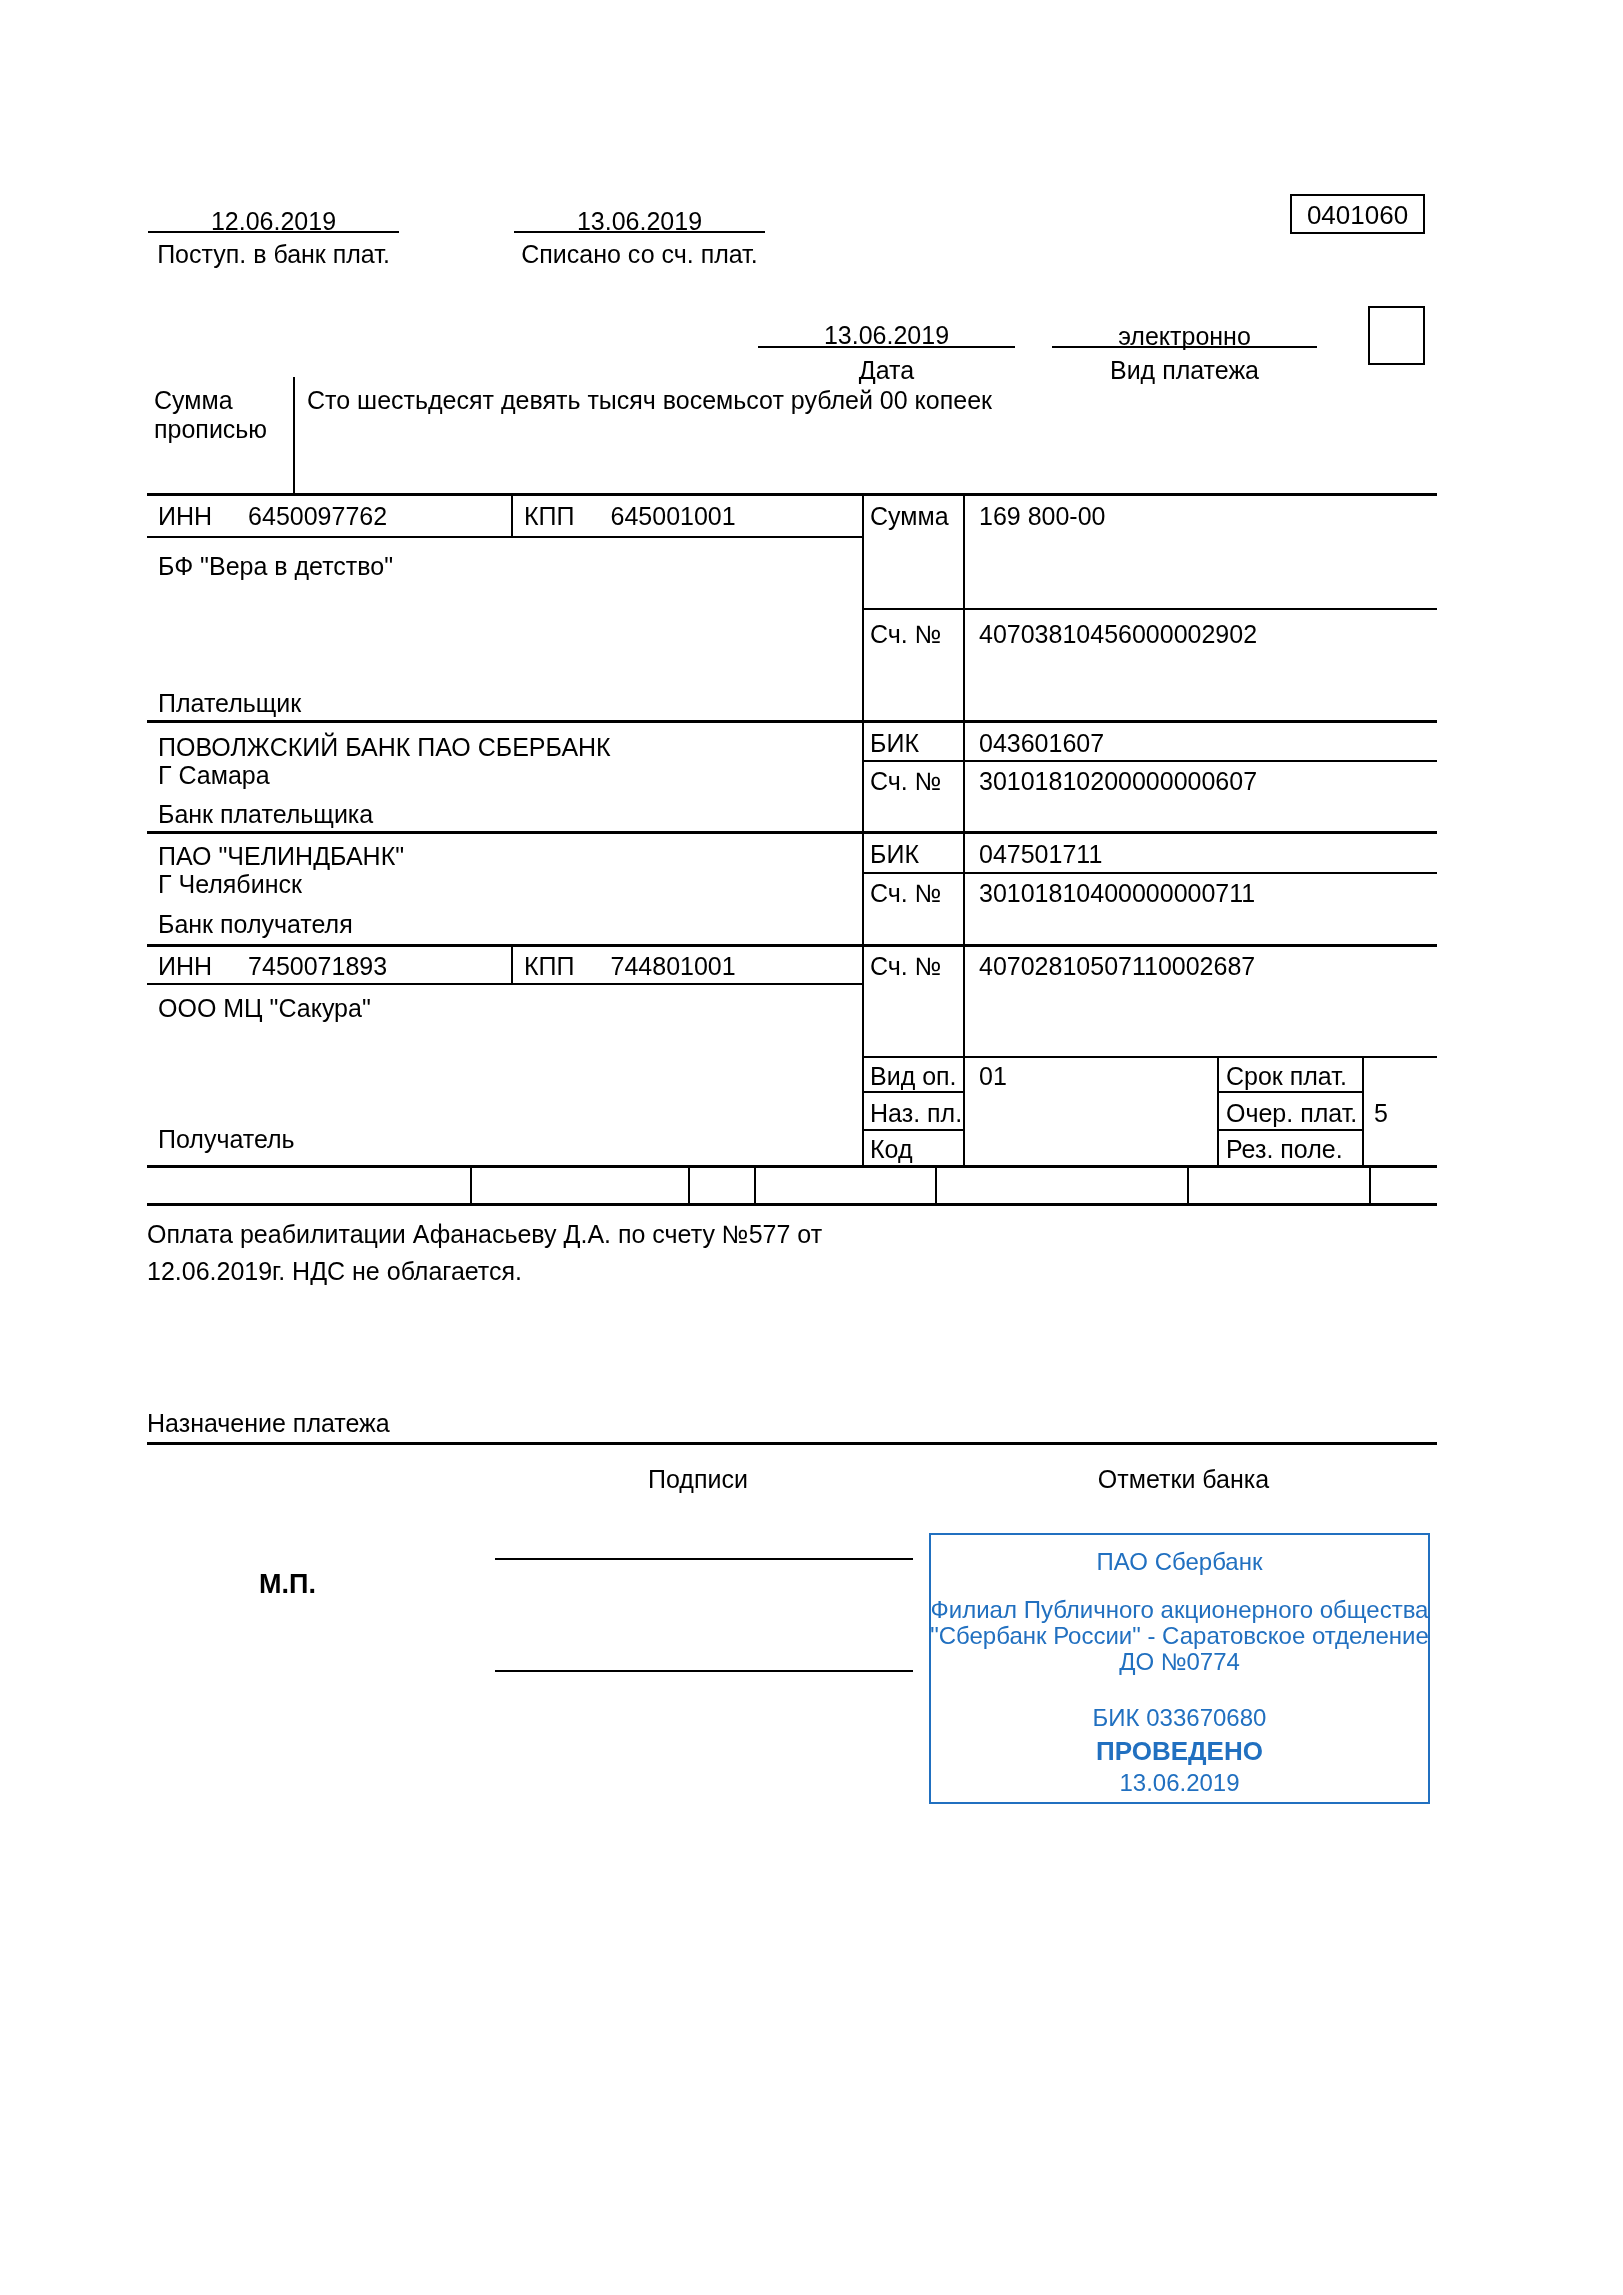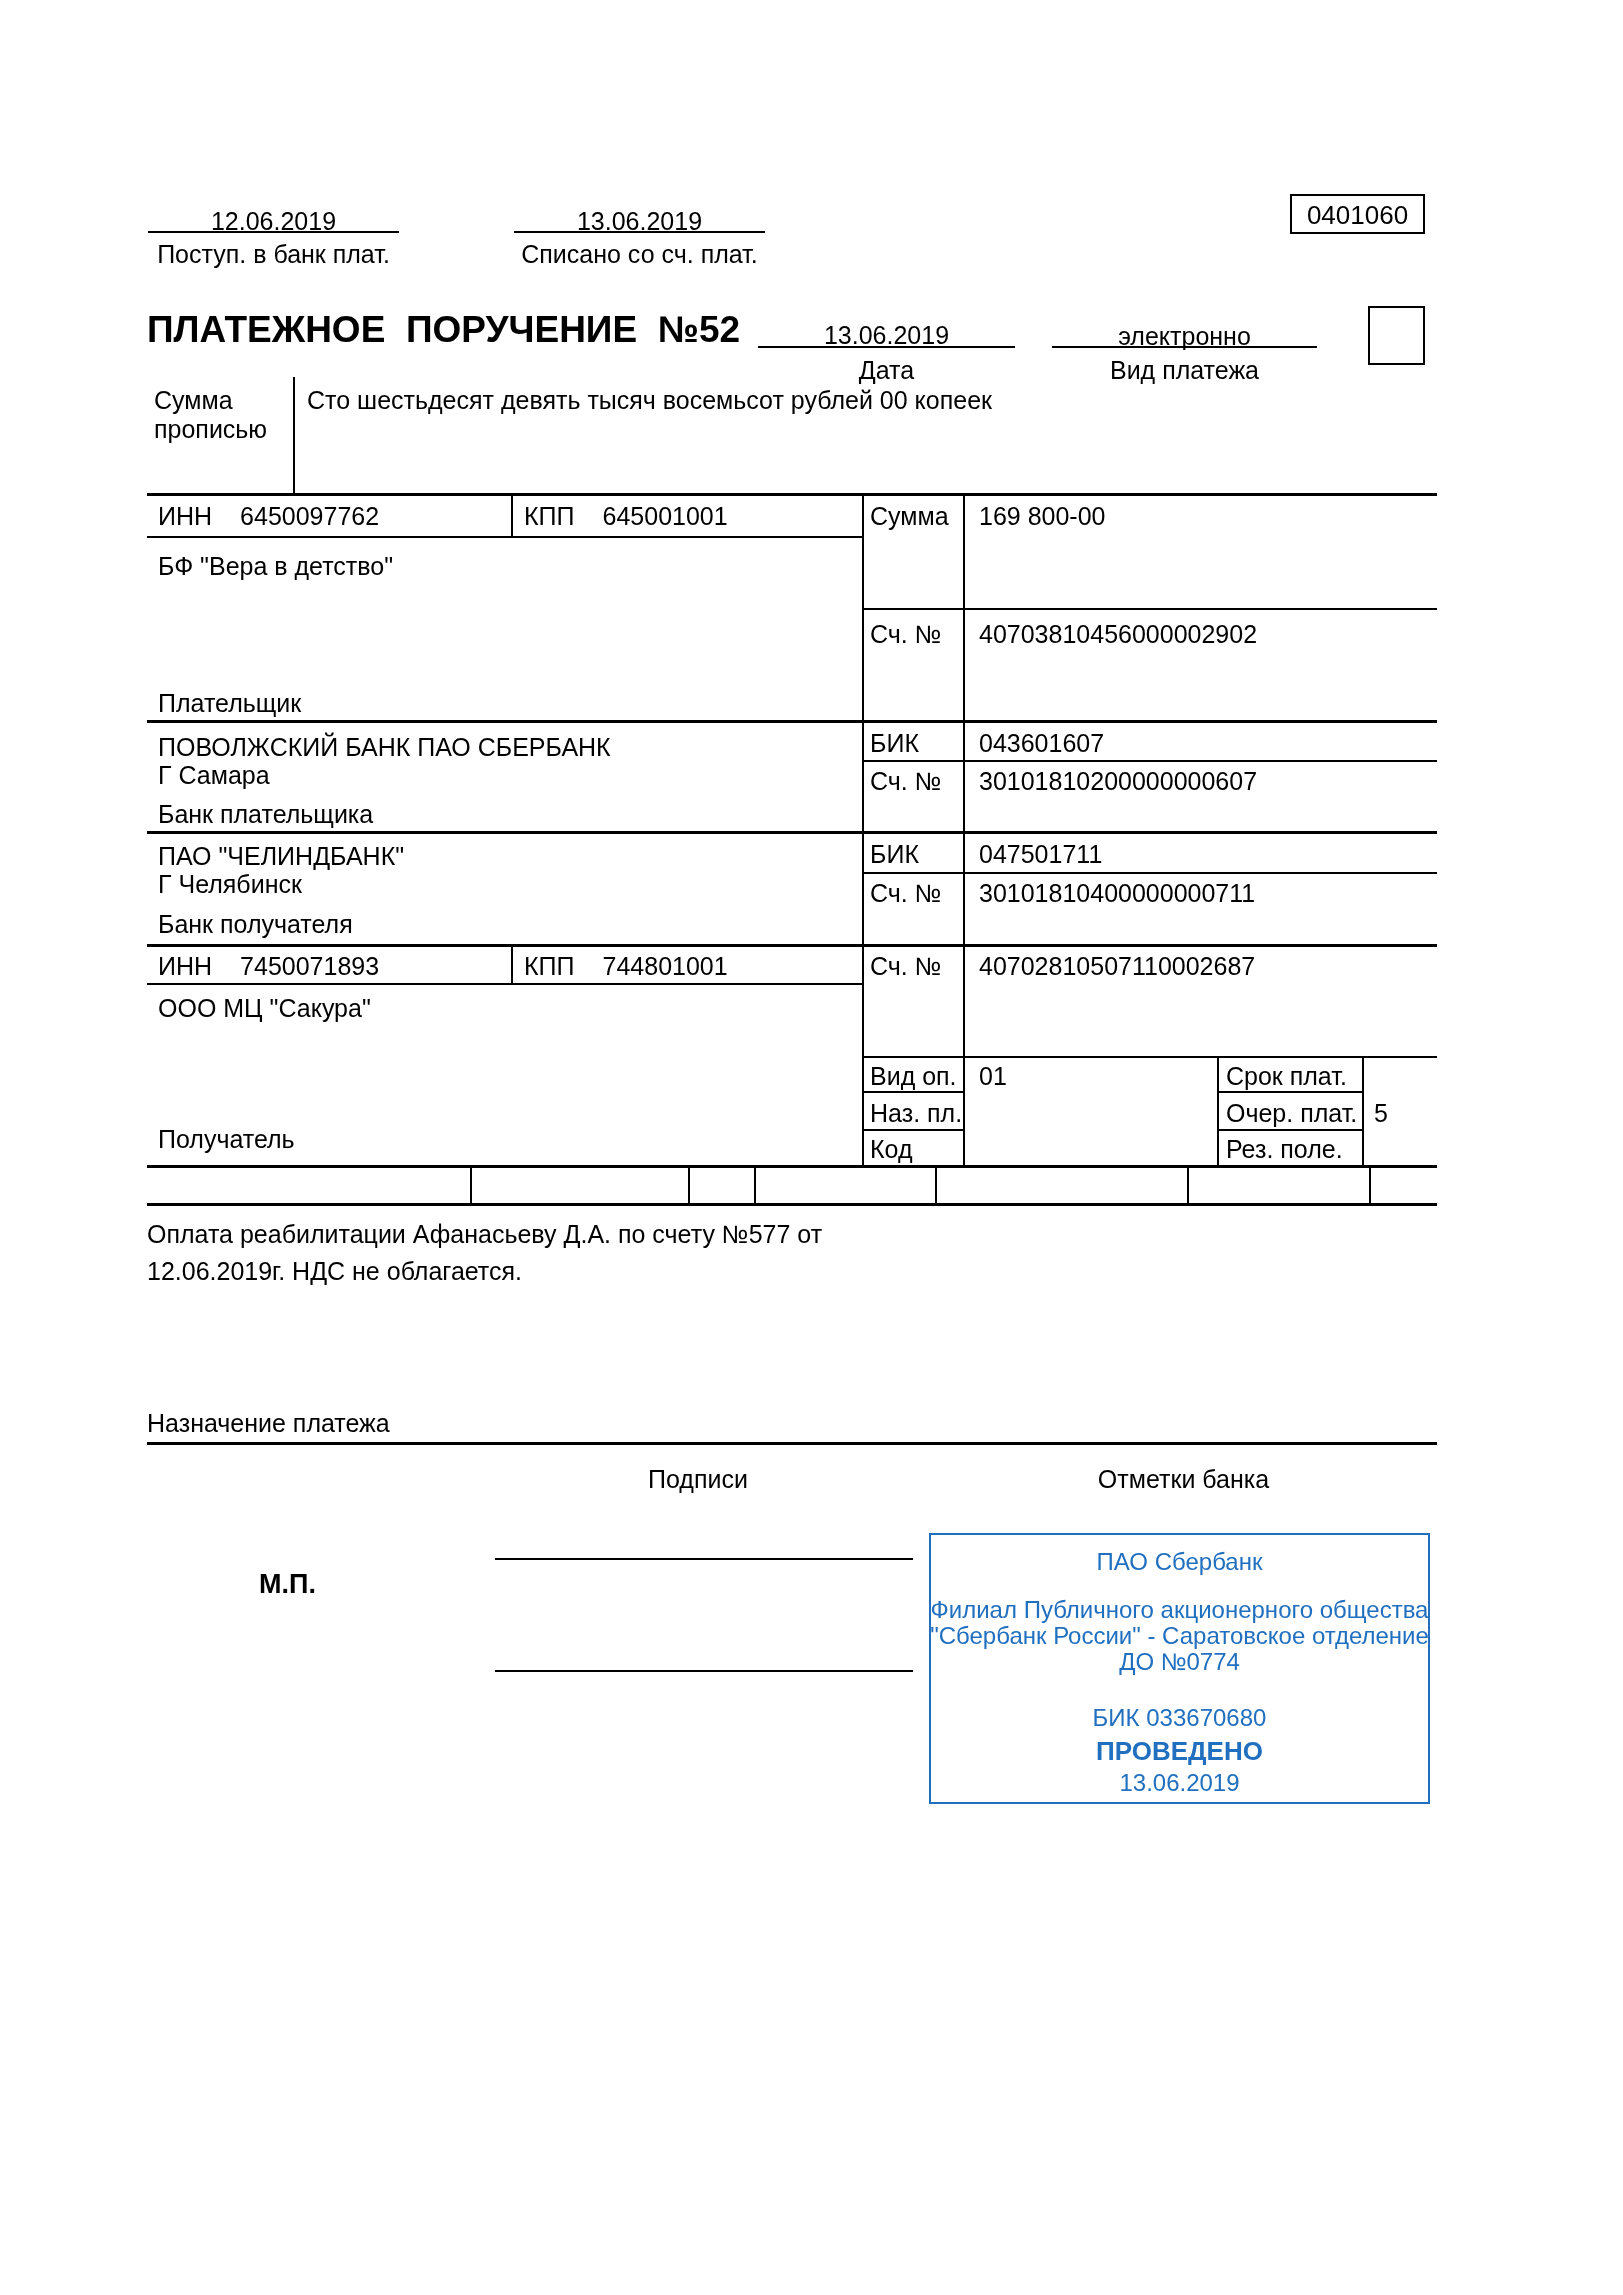--- a/index.html
+++ b/index.html
@@ -12,21 +12,21 @@
     overflow:hidden;
   }
   .t { position:absolute; font-size:25px; line-height:1.15; white-space:nowrap; }
   .ctr { text-align:center; }
   .b { font-weight:bold; }
   .hl { position:absolute; background:#000; height:1.8px; }
   .hl.thick { height:2.9px; }
   .vl { position:absolute; background:#000; width:1.8px; }
   .box { position:absolute; border:2.4px solid #000; box-sizing:border-box;padding-left:24px; }
   .title { font-size:37px; font-weight:bold; white-space:pre; }
-  .gap { margin-left:28px; }
+  .gap { margin-left:36px; }
   .wrap { white-space:normal; }
   .stamp {
     position:absolute; border:2.9px solid #2170c0; box-sizing:border-box;
   }
   .st { position:absolute; color:#2170c0; font-size:24px; width:501px; left:929px; text-align:center; white-space:nowrap; }
   .mp { font-size:27px; font-weight:bold; }
 </style>
 </head>
 <body>
 
@@ -37,21 +37,20 @@
   <div class="t ctr" style="left:148px;top:240px;width:251px">Поступ. в банк плат.</div>
 
   <div class="t ctr" style="left:514px;top:207px;width:251px">13.06.2019</div>
   <div class="hl" style="left:514px;top:231px;width:251px"></div>
   <div class="t ctr" style="left:514px;top:240px;width:251px">Списано со сч. плат.</div>
 
   <div class="box" style="left:1290px;top:194px;width:135px;height:40px">
     <div class="t ctr" style="left:0;top:4.7px;width:131px;font-size:26px">0401060</div>
   </div>
 
-  <div class="t title" style="left:147px;top:309px">ПЛАТЕЖНОЕ  ПОРУЧЕНИЕ  №52</div>
 
   <div class="t ctr" style="left:758px;top:321px;width:257px">13.06.2019</div>
   <div class="hl" style="left:758px;top:346px;width:257px"></div>
   <div class="t ctr" style="left:758px;top:356px;width:257px">Дата</div>
 
   <div class="t ctr" style="left:1052px;top:322px;width:265px">электронно</div>
   <div class="hl" style="left:1052px;top:346px;width:265px"></div>
   <div class="t ctr" style="left:1052px;top:356px;width:265px">Вид платежа</div>
 
   <div class="box" style="left:1368px;top:306px;width:57px;height:59px"></div>

